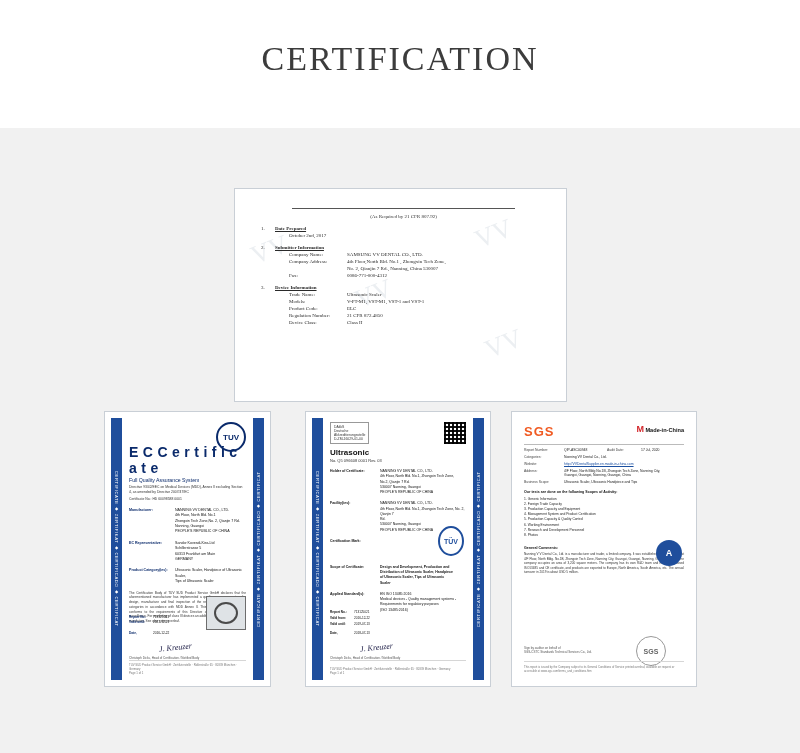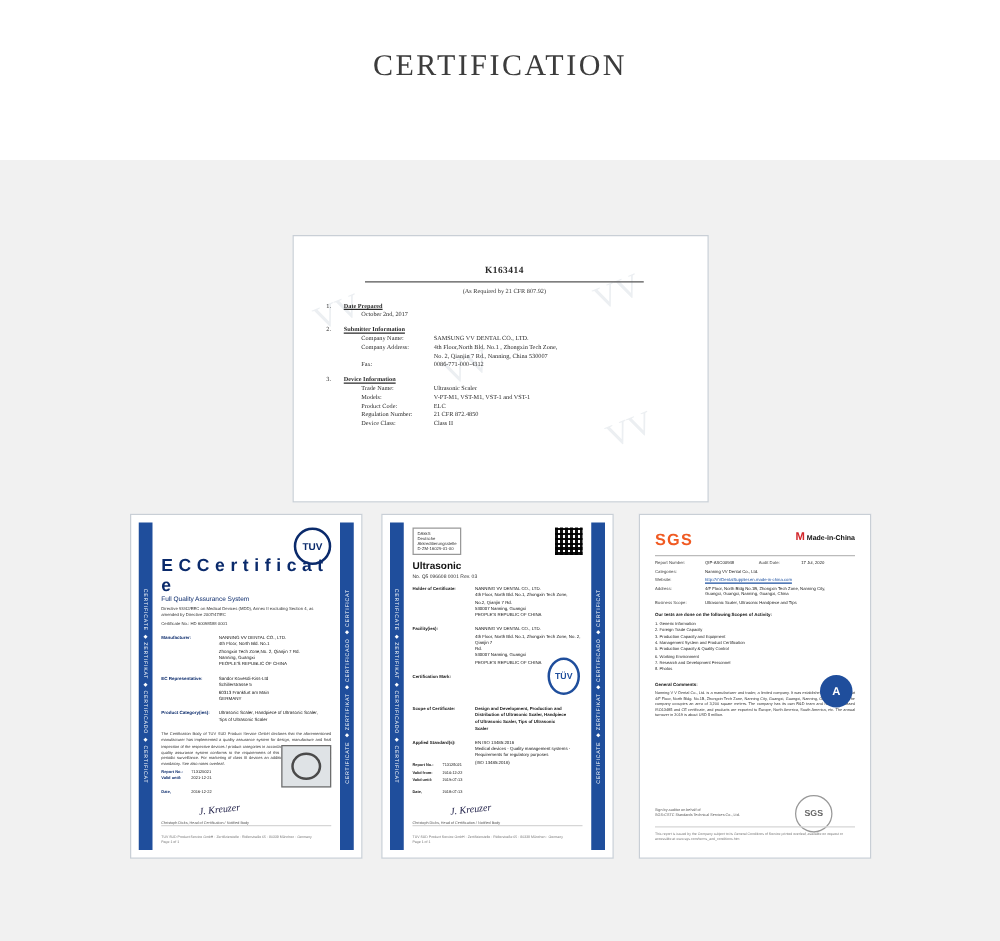--- a/index.html
+++ b/index.html
@@ -22,21 +22,21 @@
     left: 0; top: 0;
     width: 800px; height: 128px;
     background: #ffffff;
   }
   .title-text {
     position: absolute;
     left: 0; top: 40px;
     width: 800px;
     text-align: center;
     font-family: "Liberation Serif", serif;
-    font-size: 24px;
+    font-size: 34px;
     letter-spacing: 2px;
     color: #3c3c3c;
     font-weight: 400;
   }
 
   
   .grey-panel {
     position: absolute;
     left: 0; top: 128px;
     width: 800px; height: 625px;
@@ -85,21 +85,21 @@
     margin-top: 7px; font-size: 5px; padding-left: 14px; position: relative;
   }
   .k-sec .num { position: absolute; left: 0px; }
   .k-sec .hd { text-decoration: underline; font-weight: bold; }
   .k-line { font-size: 5px; margin-top: 2px; display: flex; }
   .k-line .lbl { width: 58px; flex: 0 0 58px; }
   .k-line .val { flex: 1; }
   .k-indent { padding-left: 14px; }
 
   
-  #cert-ec   { left: 104px; top: 411px; width: 186px; height: 276px; }
+  #cert-ec   { left: 104px; top: 411px; width: 167px; height: 276px; }
   #cert-iso  { left: 305px; top: 411px; width: 186px; height: 276px; }
   #cert-sgs  { left: 511px; top: 411px; width: 186px; height: 276px; }
 
   
   .rail {
     position: absolute; top: 6px; bottom: 6px; width: 11px;
     background: #1f4e9c; color: #ffffff;
     font-size: 4.2px; letter-spacing: .6px;
     writing-mode: vertical-rl;
     text-orientation: mixed;
@@ -218,21 +218,20 @@
 
   <div class="grey-panel"></div>
 
   <div class="cert" id="cert-510k">
     <div class="wm" style="left:16px; top:46px; font-size:26px; transform:rotate(-22deg);">VV</div>
     <div class="wm" style="left:120px; top:90px; font-size:26px; transform:rotate(-22deg);">VV</div>
     <div class="wm" style="left:240px; top:30px; font-size:26px; transform:rotate(-22deg);">VV</div>
     <div class="wm" style="left:250px; top:140px; font-size:26px; transform:rotate(-22deg);">VV</div>
 
     <div class="doc">
-      <div class="k-num">K163414</div>
       <div class="k-rule"></div>
       <div class="k-sub">(As Required by 21 CFR 807.92)</div>
 
       <div class="k-sec">
         <span class="num">1.</span>
         <span class="hd">Date Prepared</span>
         <div class="k-line k-indent">
           <span class="val">October 2nd, 2017</span>
         </div>
       </div>

